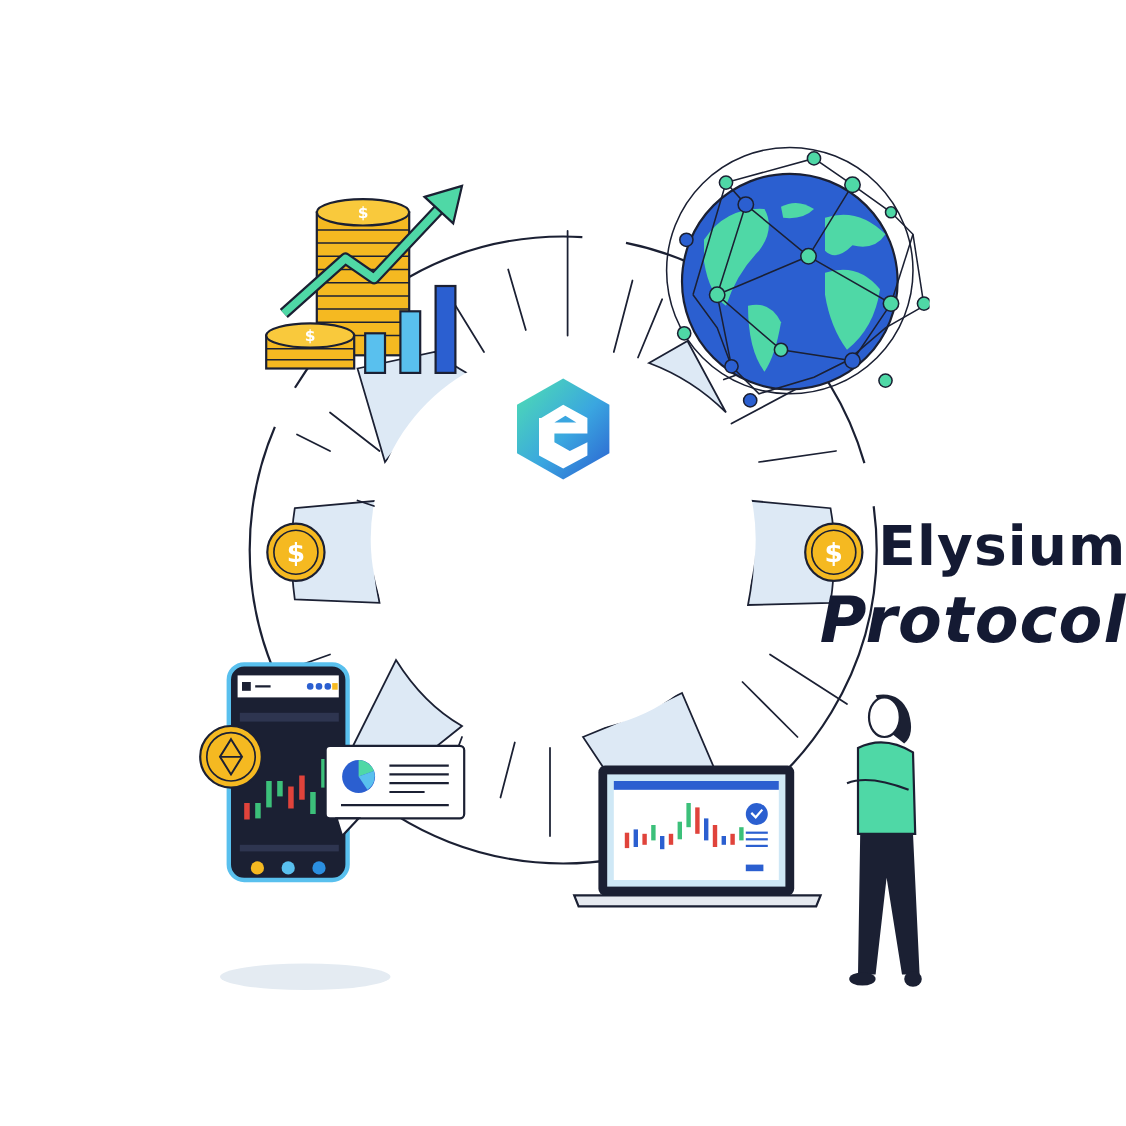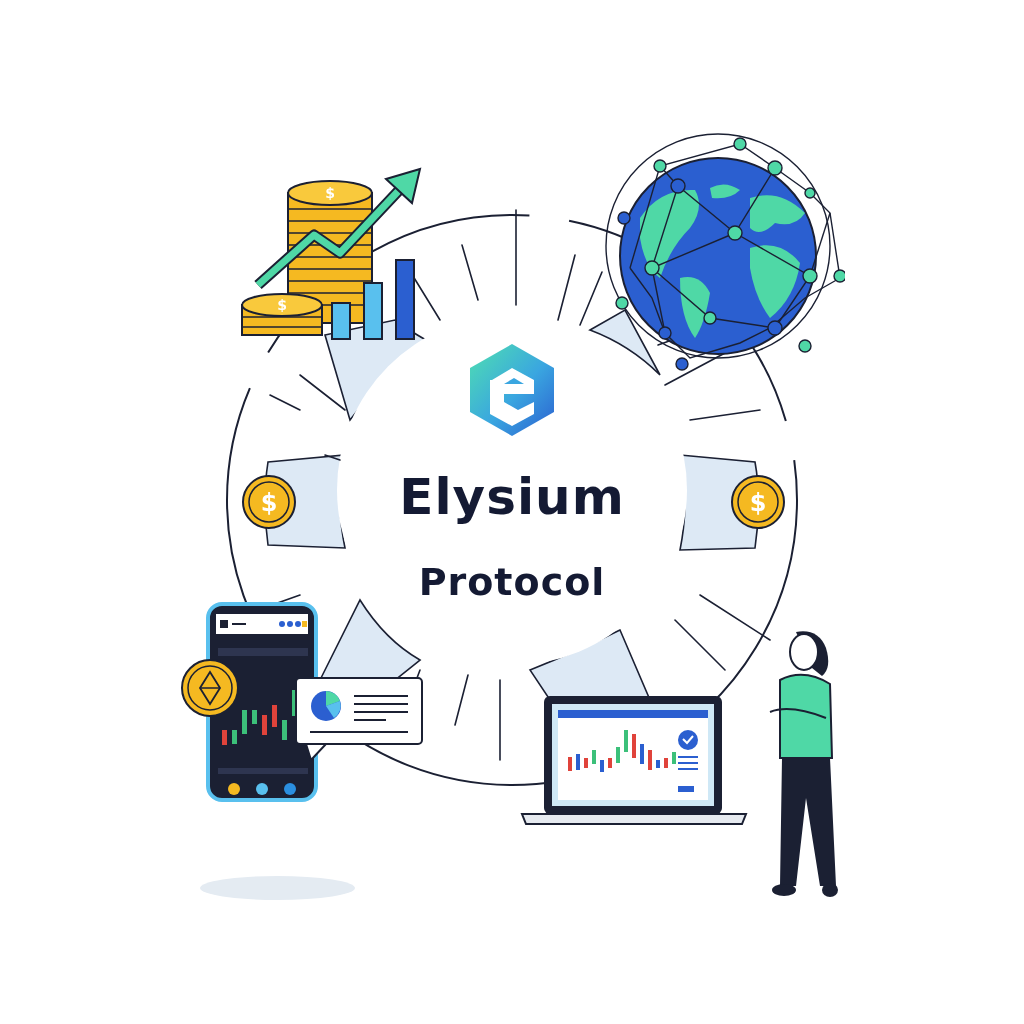--- a/index.html
+++ b/index.html
@@ -1,21 +1,21 @@
 <!DOCTYPE html>
 <html><head>
 <meta charset="utf-8">
 <style>
   html,body{margin:0;padding:0;background:#ffffff;}
   body{width:1024px;height:1024px;position:relative;overflow:hidden;font-family:"DejaVu Sans","Liberation Sans",sans-serif;}
   .abs{position:absolute;}
   svg{display:block;}
-  .title{position:absolute;left:0;width:1024px;text-align:center;color:#141a33;font-weight:bold;letter-spacing:1px;}
+  .title{position:absolute;left:0;width:1024px;text-align:right;color:#141a33;font-weight:bold;letter-spacing:1px;}
   .t1{top:468px;font-size:50px;}
-  .t2{top:560px;font-size:38px;}
+  .t2{top:530px;font-size:58px;font-style:italic;}
 </style>
 </head>
 <body>
 
 <svg class="abs" style="left:0;top:0" width="1024" height="1024" viewBox="0 0 1024 1024">
 
   <circle cx="512" cy="500" r="285" fill="none" stroke="#1b2033" stroke-width="2" stroke-dasharray="310 40"></circle>
 
   <g fill="#dde9f5" stroke="#1b2033" stroke-width="1.6">
     <path d="M325,335 L395,320 Q430,345 440,345 Q380,380 350,420 Z"></path>

